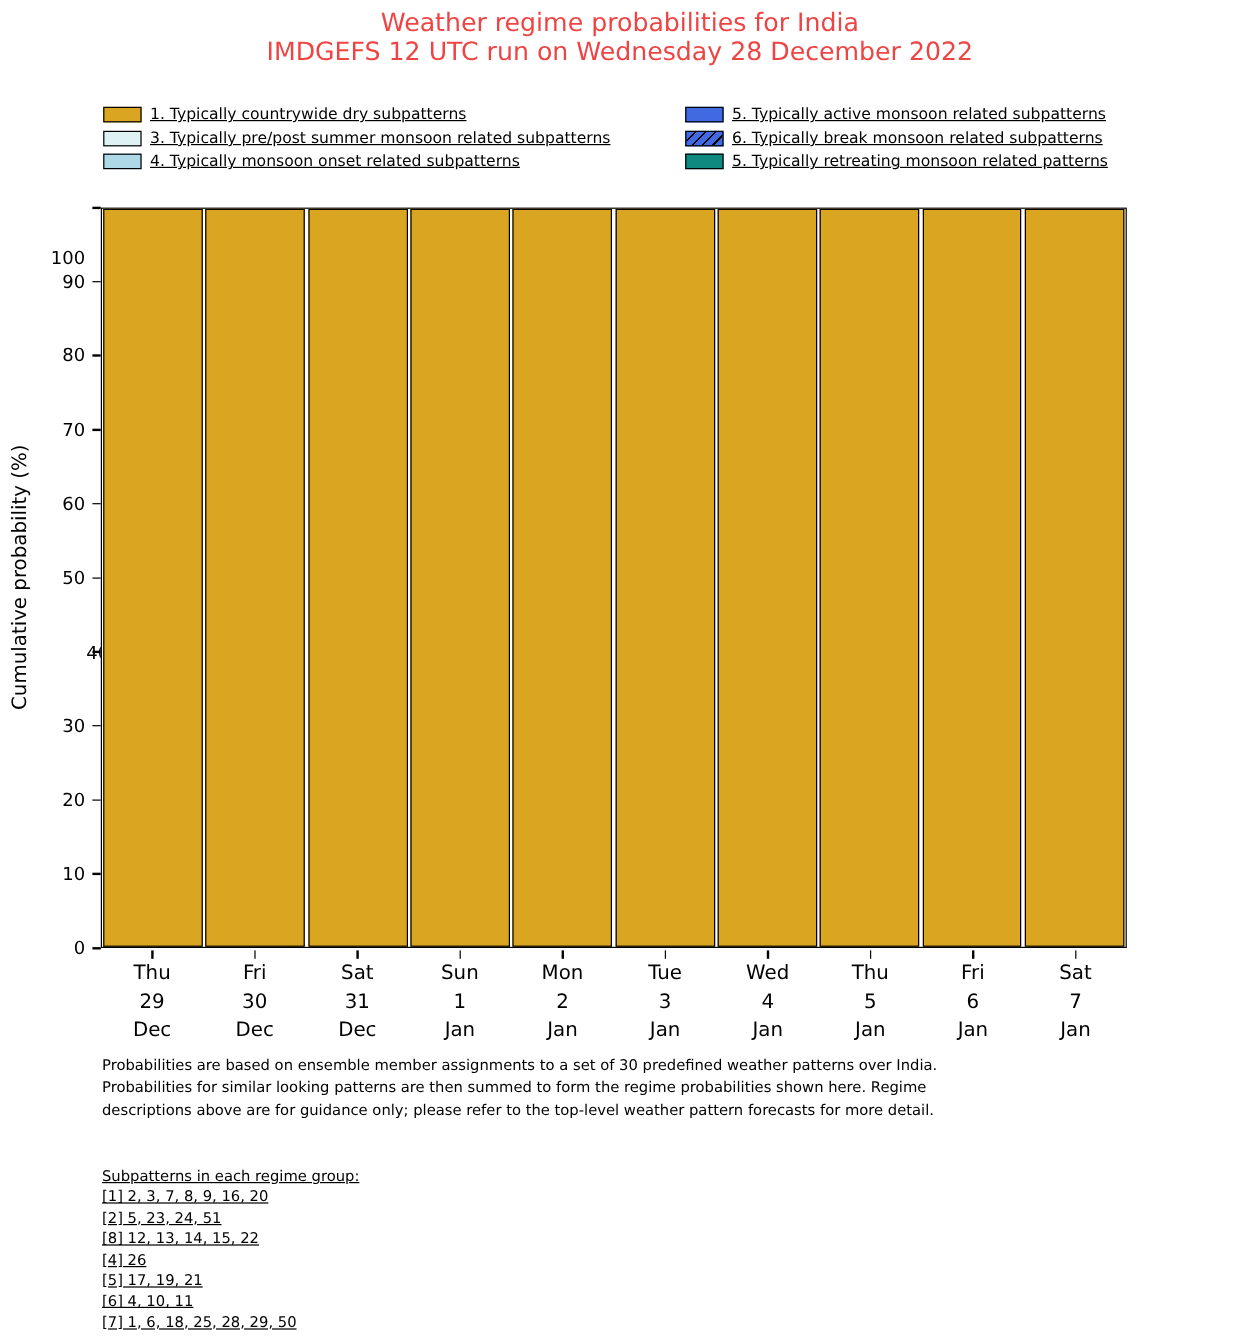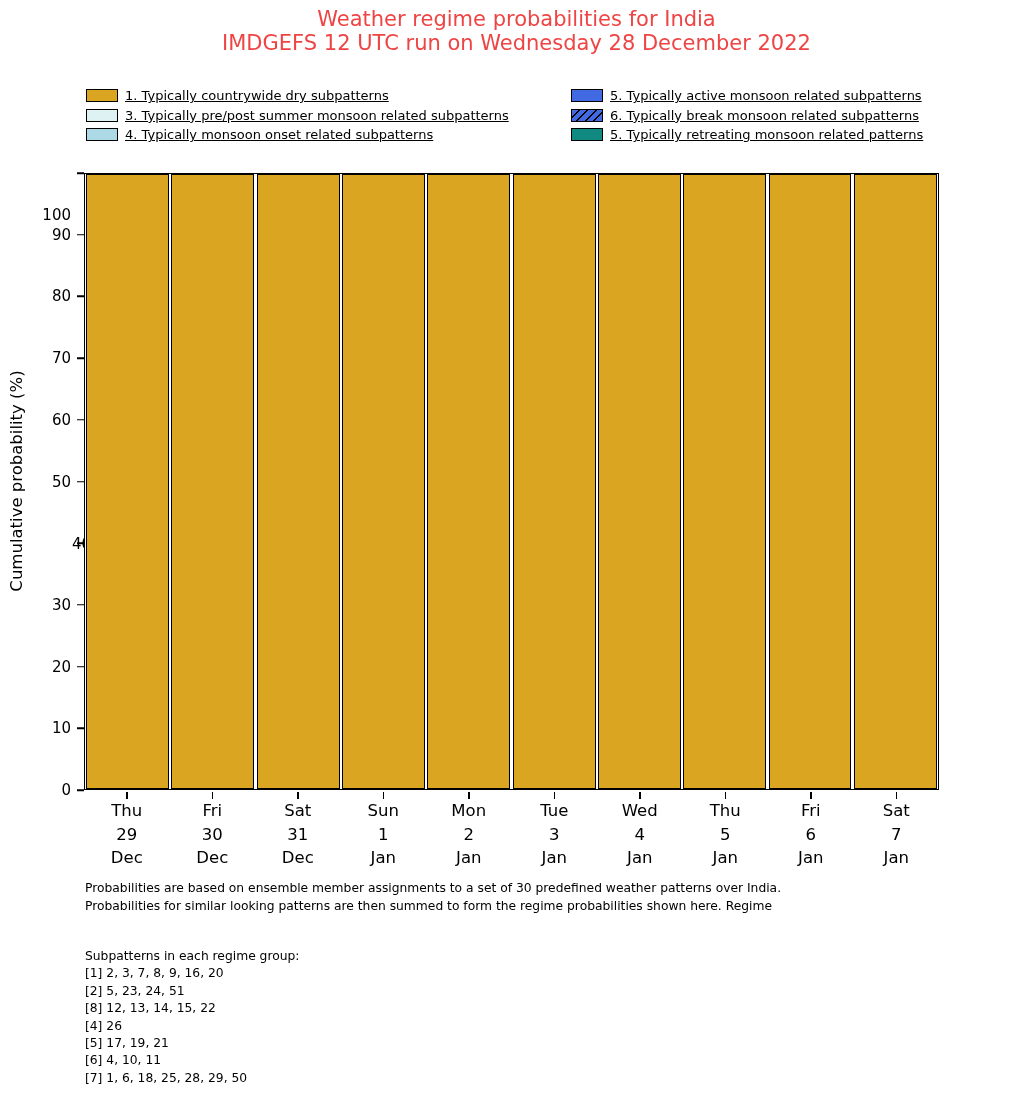--- a/index.html
+++ b/index.html
@@ -33,21 +33,21 @@
   .slot { flex:1 1 0; position:relative; }
   .seg { position:absolute; left:1.2px; right:1.2px; border:1.8px solid #000; box-sizing:border-box; }
 
   .x-axis { position:absolute; left:84px; top:792px; width:855px; display:flex; }
   .x-slot { flex:1 1 0; text-align:center; }
   .xtick-mark { width:1.5px; height:7px; background:#000; margin:0 auto; }
   .xline { font-size:16.5px; line-height:23.5px; }
 
   .footer { position:absolute; left:85px; top:879px; }
   .footer-line { font-size:12.3px; line-height:18.3px; white-space:nowrap; }
-  .subpatterns { position:absolute; left:85px; top:948px; }
+  .subpatterns { position:absolute; left:85px; top:972px;text-decoration:underline; }
   .sub-line { font-size:12.3px; line-height:17.4px; white-space:nowrap; }
 </style>
 </head>
 <body>
 
 <div class="figure">
 
   <div class="title-block">
     <div class="title-line">Weather regime probabilities for India</div>
     <div class="title-line">IMDGEFS 12 UTC run on Wednesday 28 December 2022</div>
@@ -200,20 +200,21 @@
         <div class="xtick-mark"></div>
         <div class="xline">Sat</div>
         <div class="xline">7</div>
         <div class="xline">Jan</div>
       </div>
     </div>
 
   <div class="footer" id="footer">
       <div class="footer-line">Probabilities are based on ensemble member assignments to a set of 30 predefined weather patterns over India.</div>
       <div class="footer-line">Probabilities for similar looking patterns are then summed to form the regime probabilities shown here. Regime</div>
+      <div class="footer-line">descriptions above are for guidance only; please refer to the top-level weather pattern forecasts for more detail.</div>
     </div>
 
   <div class="subpatterns">
     <div class="sub-line">Subpatterns in each regime group:</div>
     <div id="subpattern-lines">
         <div class="sub-line">[1] 2, 3, 7, 8, 9, 16, 20</div>
         <div class="sub-line">[2] 5, 23, 24, 51</div>
         <div class="sub-line">[8] 12, 13, 14, 15, 22</div>
         <div class="sub-line">[4] 26</div>
         <div class="sub-line">[5] 17, 19, 21</div>

